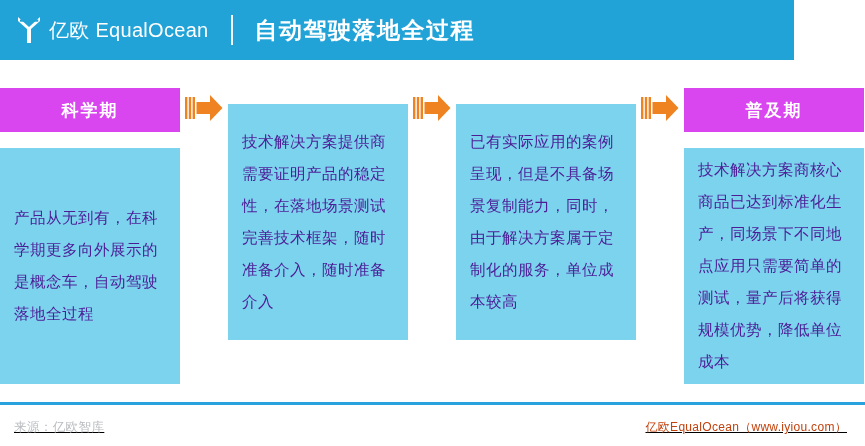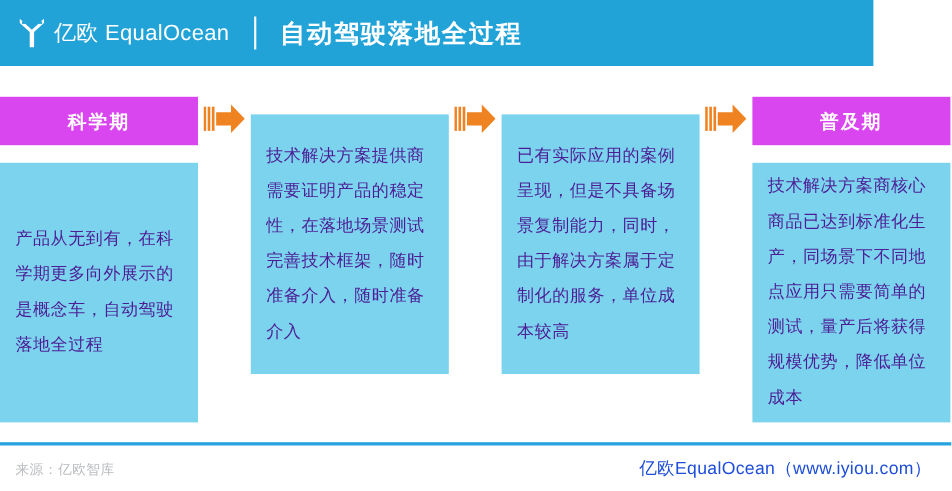--- a/index.html
+++ b/index.html
@@ -142,30 +142,31 @@
     position: absolute;
     left: 0;
     top: 408px;
     width: 865px;
     height: 38px;
     display: flex;
     align-items: center;
     justify-content: space-between;
     box-sizing: border-box;
     padding: 0 18px 0 14px;
+    text-decoration: underline;
   }
   .footer-source {
     color: #b9bcc0;
     font-size: 12.5px;
     letter-spacing: 0.4px;
     line-height: 1;
   }
   .footer-brand {
-    color: #1d4ed8;
-    font-size: 16px;
+    color: #c2410c;
+    font-size: 12px;
     letter-spacing: 0.3px;
     line-height: 1;
   }
 </style>
 </head>
 <body>
 
 <div id="infographic">
 
   <div class="header-bar">

